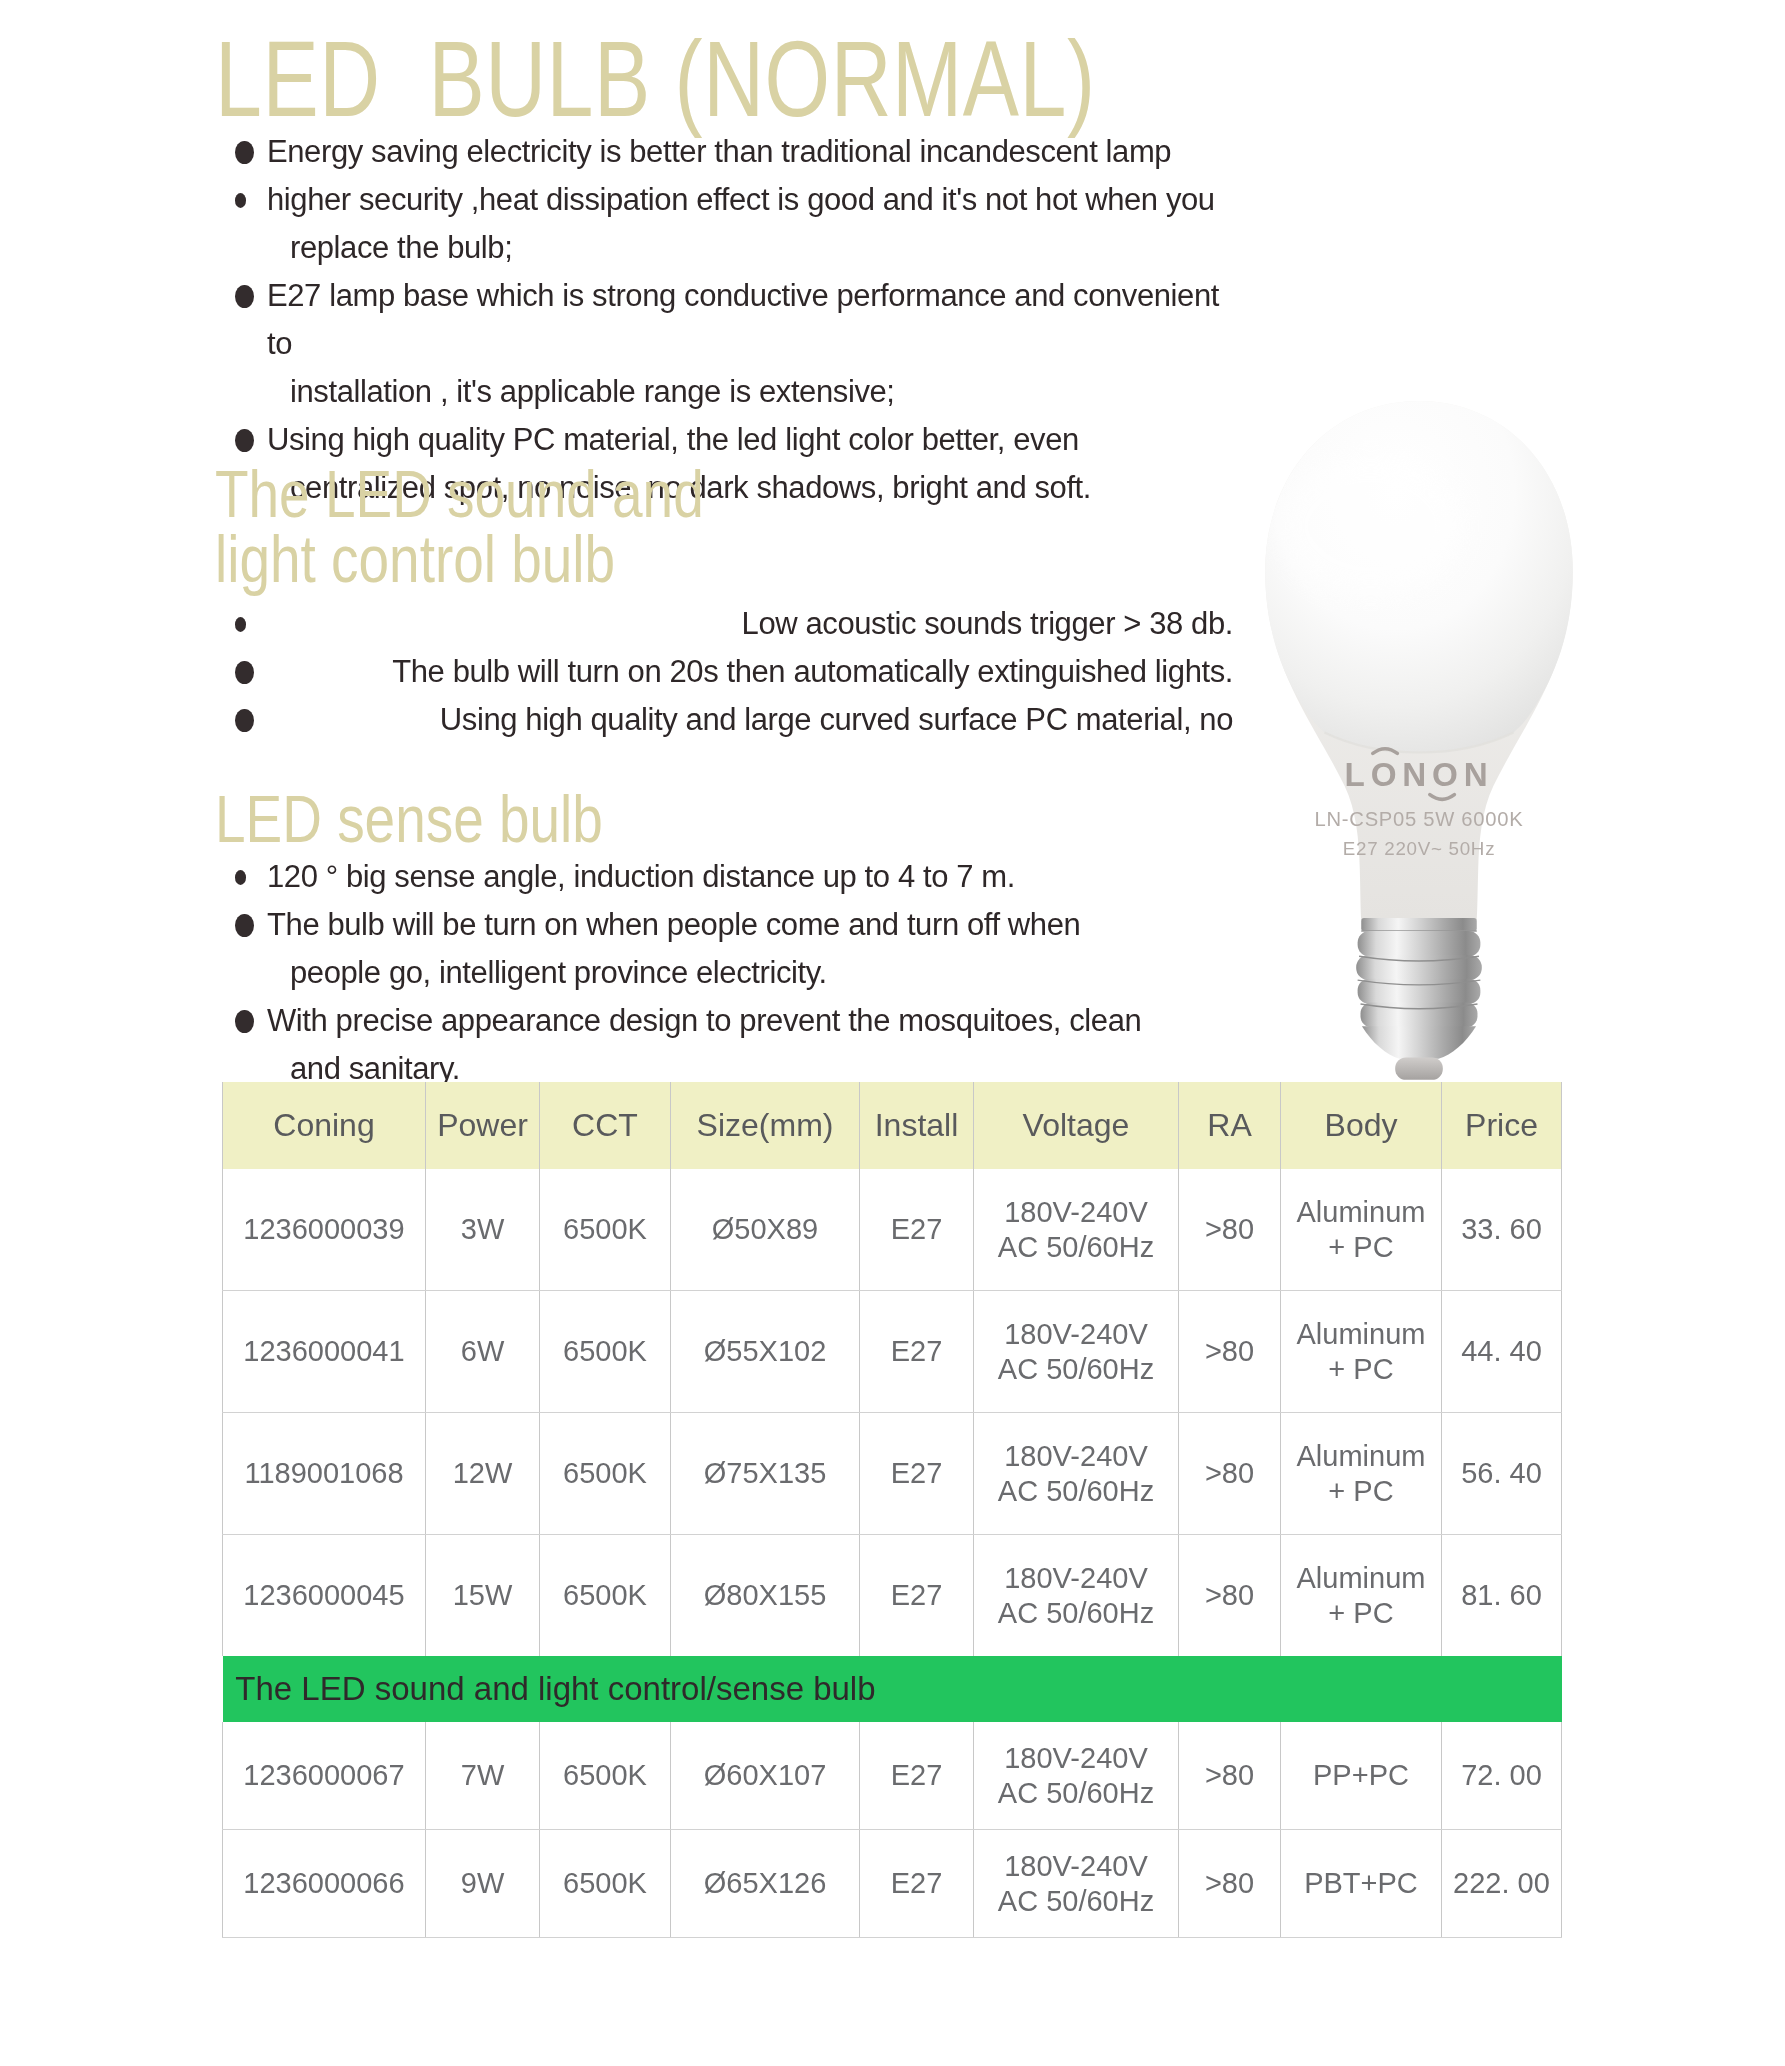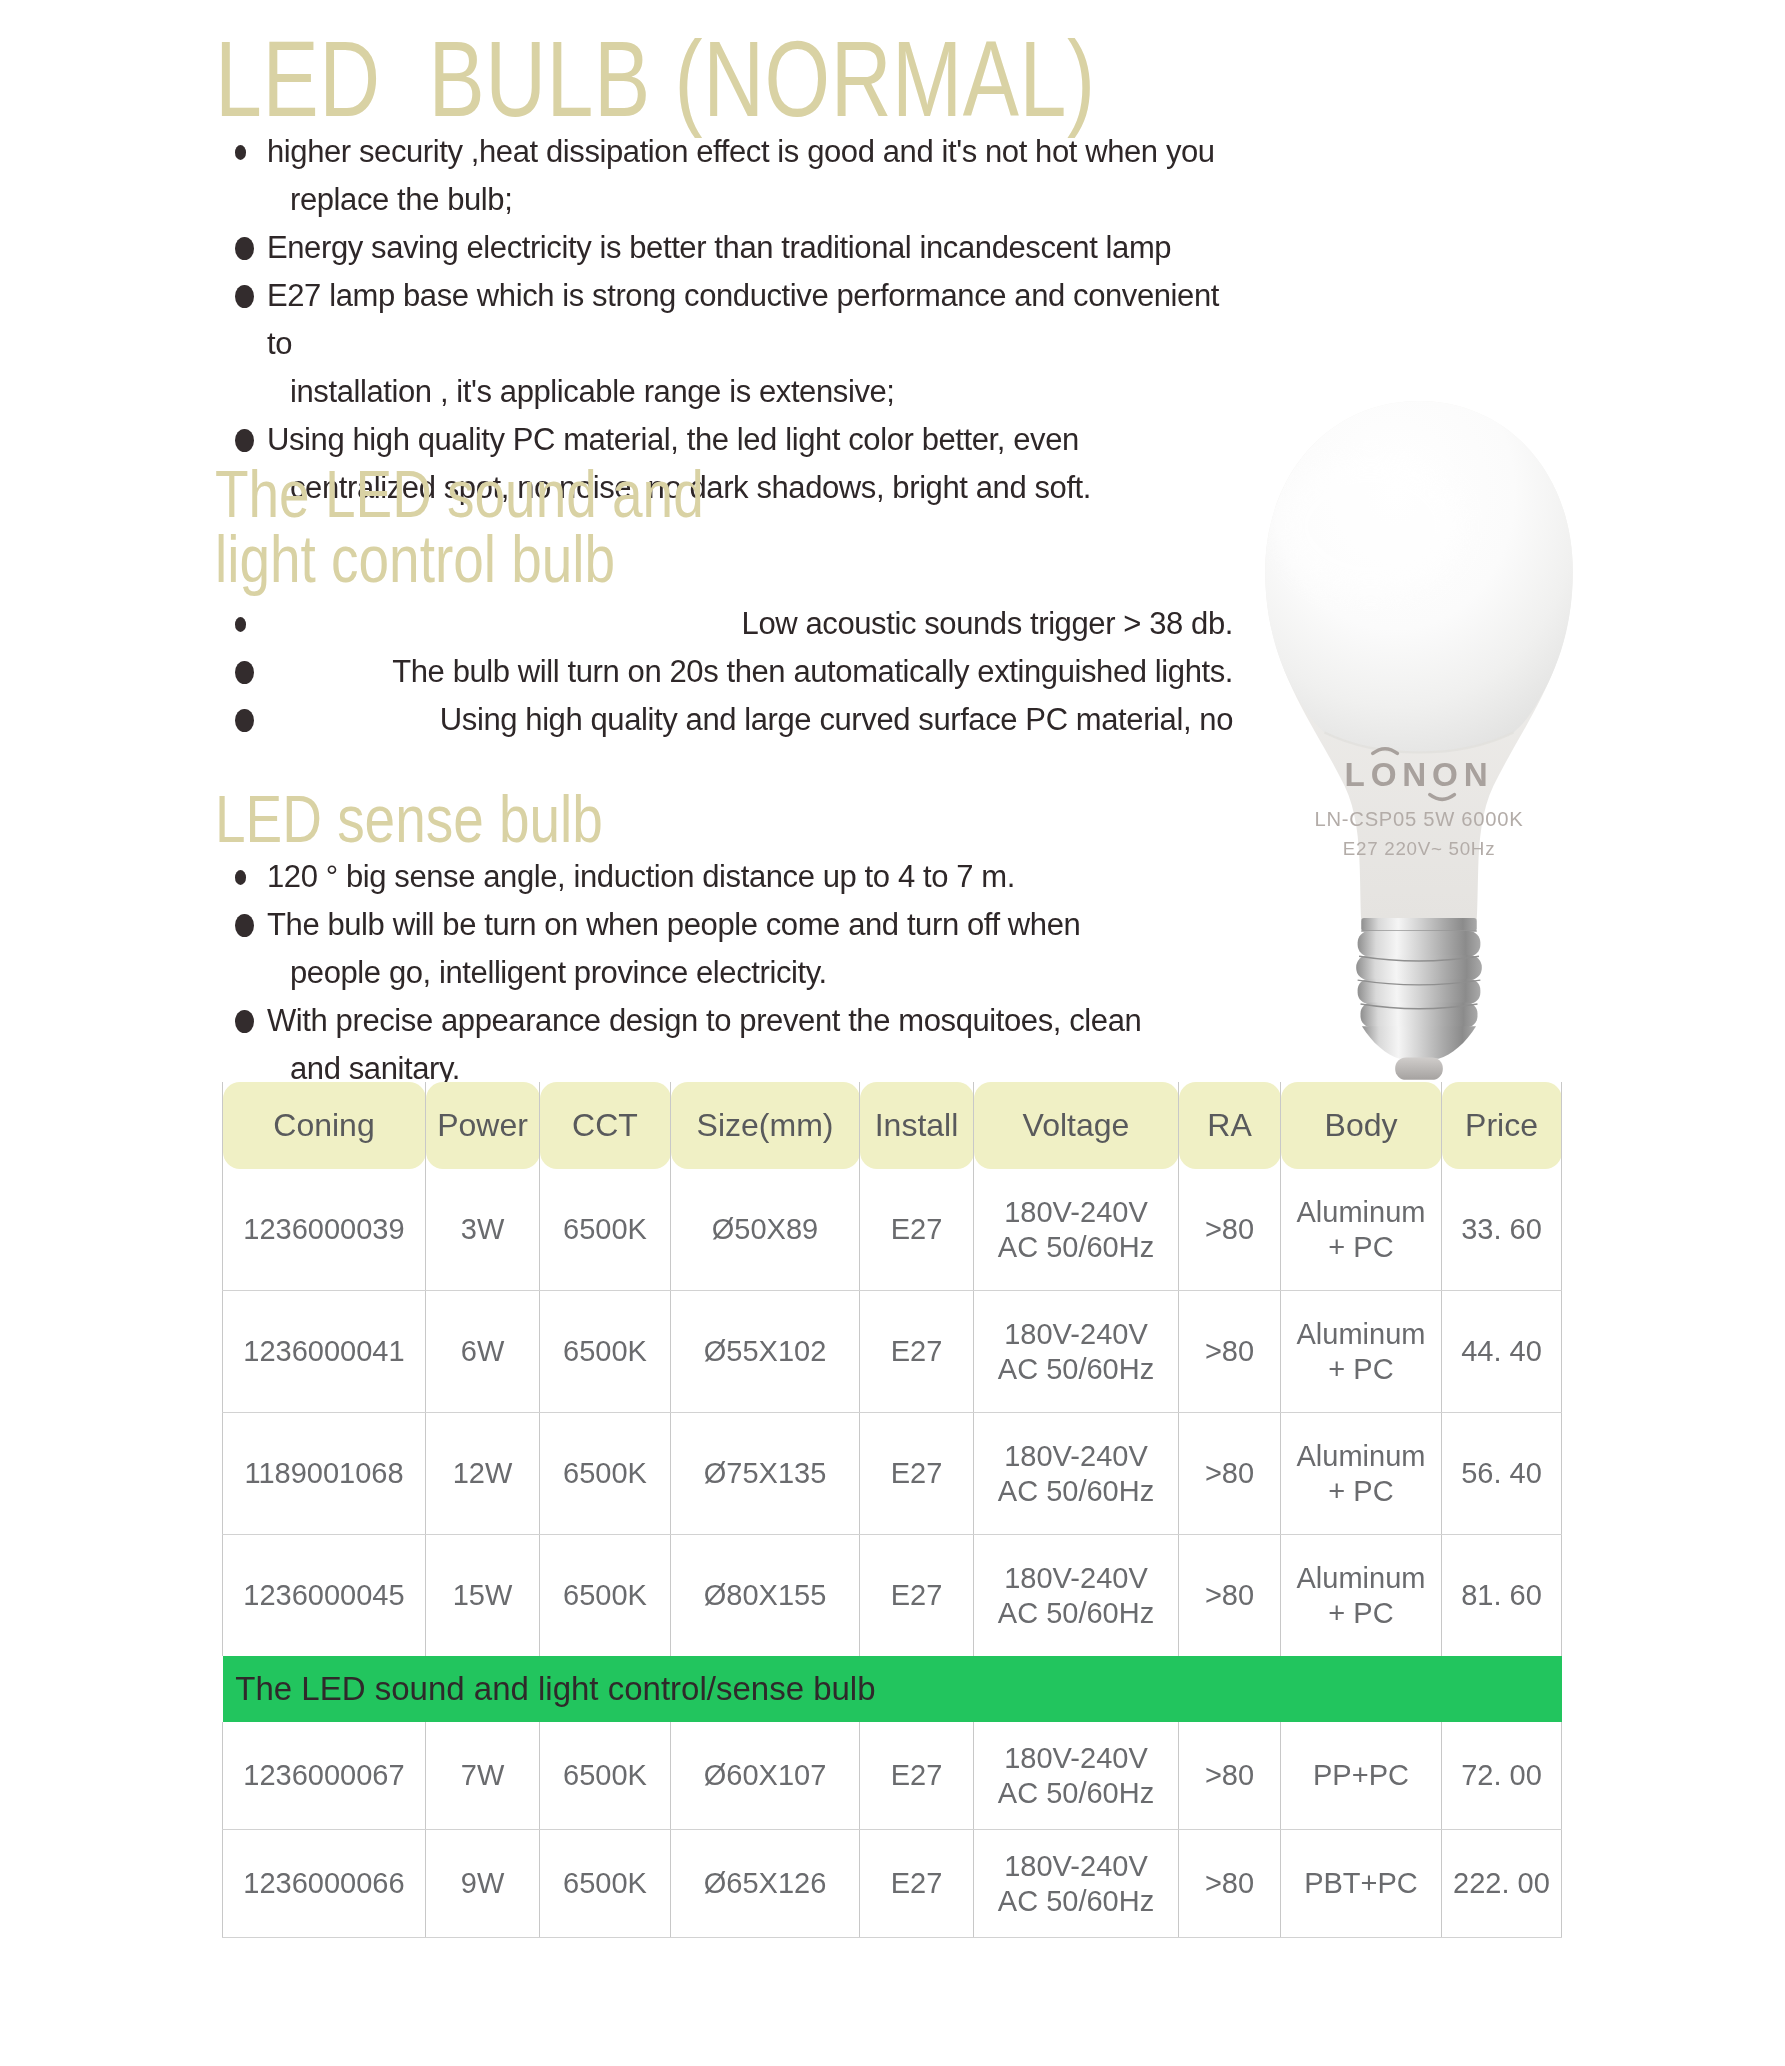--- a/index.html
+++ b/index.html
@@ -35,48 +35,48 @@
              letter-spacing:8px;fill:#a8a19d;}
   .model-text{font-family:"Liberation Sans",sans-serif;font-size:28px;letter-spacing:1px;fill:#b3aca8;}
   .spec-text{font-family:"Liberation Sans",sans-serif;font-size:26px;letter-spacing:1px;fill:#b3aca8;}
 
   
   table.spec{position:absolute;left:222px;top:1082px;width:1338px;border-collapse:collapse;
              table-layout:fixed;}
   table.spec th{height:85px;background:#f0f0c5;color:#595a5c;font-size:32px;font-weight:400;
                 text-align:center;vertical-align:middle;
                 border-left:0.7px solid #c8c8c8;border-right:0.7px solid #c8c8c8;
-                border-top:none;border-bottom:hidden;border-radius:17px;}
+                border-top:none;border-bottom:hidden;}
   table.spec td{height:119px;color:#6a6b6e;font-size:29px;text-align:center;vertical-align:middle;
                 white-space:pre-line;line-height:1.18;
                 border-left:0.7px solid #c8c8c8;border-right:0.7px solid #c8c8c8;
                 border-top:1.4px solid #d2d2d2;border-bottom:1.4px solid #d2d2d2;}
   table.spec tr.rb td{height:105px;}
   table.spec tr.band-row td{height:64px;background:#22c55e;color:#2f292a;font-size:33px;
                 text-align:left;padding-left:12.8px;border:hidden;white-space:normal;}
 </style>
 </head>
 <body>
 
 <div id="page">
 
   <div class="title">LED  BULB (NORMAL)</div>
 
   <div class="blist list-intro">
 
       <div class="bullet">
+        <span class="dot large"></span>
+        <div class="l1">Energy saving electricity is better than traditional incandescent lamp</div>
+
+      </div>
+
+      <div class="bullet">
         <span class="dot small"></span>
         <div class="l1">higher security ,heat dissipation effect is good and it's not hot when you</div>
         <div class="l2">replace the bulb;</div>
-      </div>
-
-      <div class="bullet">
-        <span class="dot large"></span>
-        <div class="l1">Energy saving electricity is better than traditional incandescent lamp</div>
-
       </div>
 
       <div class="bullet">
         <span class="dot large"></span>
         <div class="l1">E27 lamp base which is strong conductive performance and convenient to</div>
         <div class="l2">installation , it's applicable range is extensive;</div>
       </div>
 
       <div class="bullet">
         <span class="dot large"></span>

